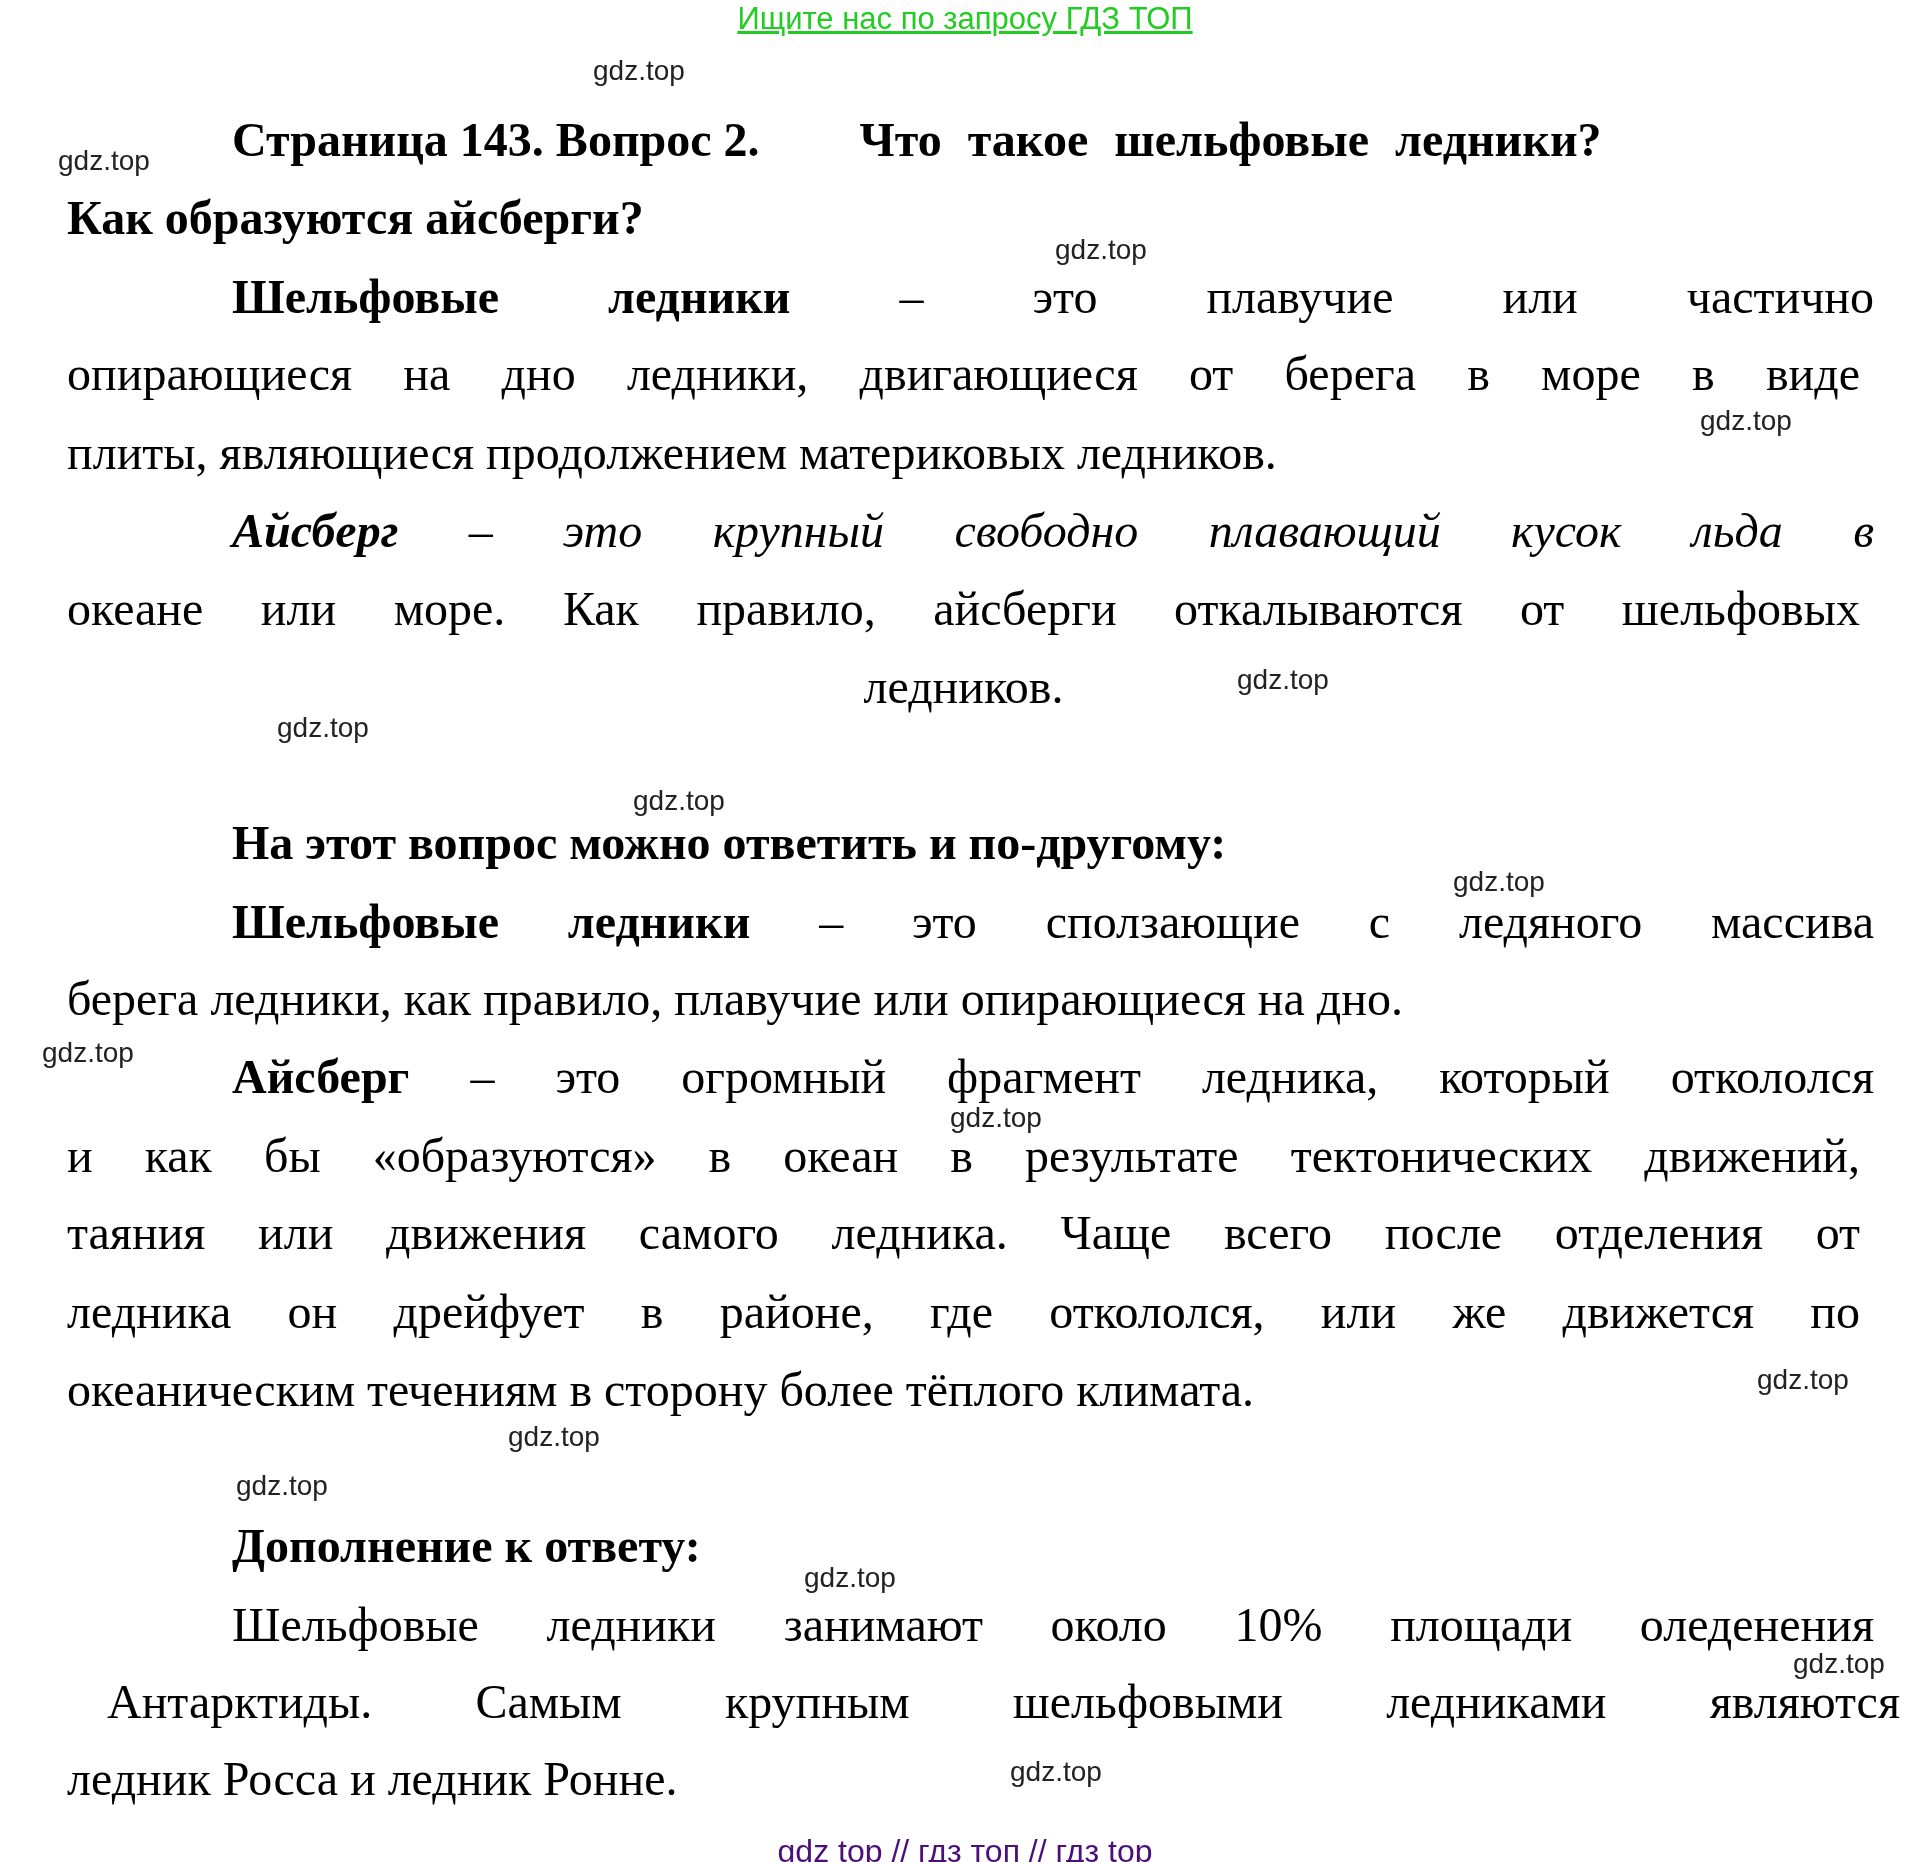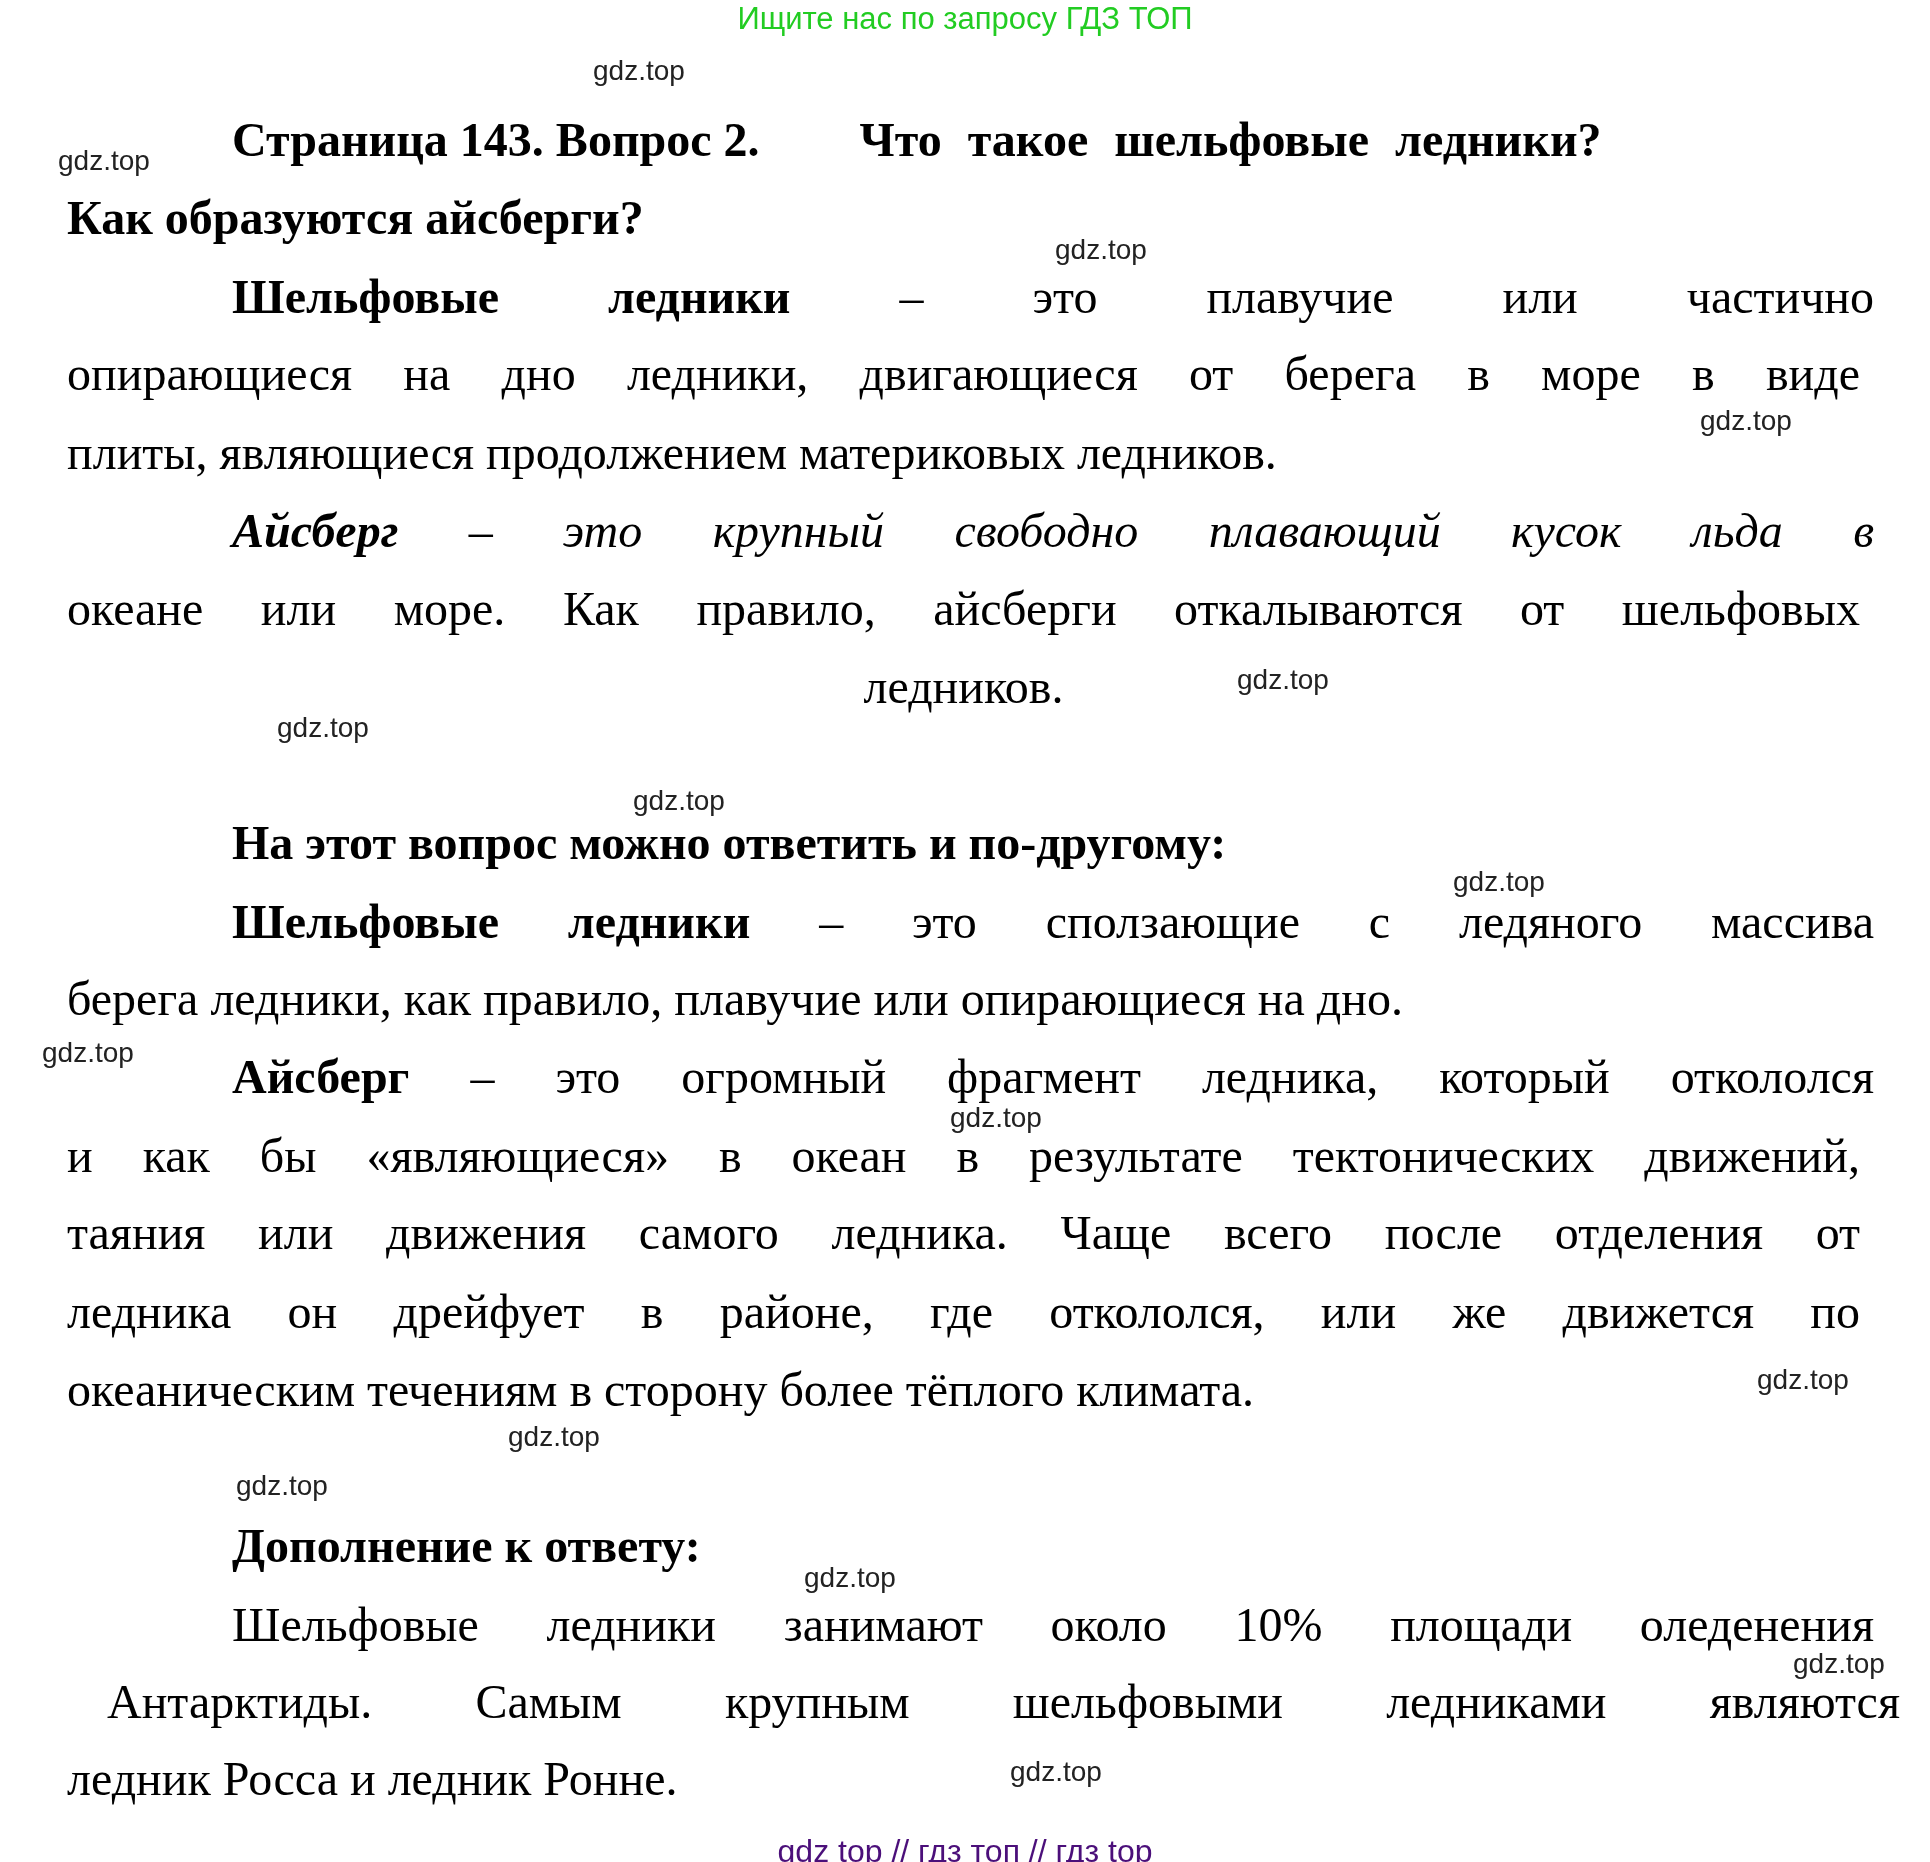--- a/index.html
+++ b/index.html
@@ -1,18 +1,18 @@
 <!DOCTYPE html>
 <html><head>
 <meta charset="utf-8">
 <style>
   html,body{margin:0;padding:0;background:#ffffff;}
   body{width:1930px;height:1862px;position:relative;overflow:hidden;}
   .top-banner{position:absolute;left:0;top:0;width:1930px;text-align:center;
-    font-family:"Liberation Sans",sans-serif;font-size:31px;line-height:38px;color:#22cc22;}
+    font-family:"Liberation Sans",sans-serif;font-size:31px;line-height:38px;color:#22cc22;text-decoration:underline;}
   .footer{position:absolute;left:0;top:1843px;width:1930px;text-align:center;
     font-family:"Liberation Sans",sans-serif;font-size:32px;line-height:40px;color:#4b0f7a;transform:translateY(-12px);}
   .line{position:absolute;left:67px;width:1793px;height:78px;
     font-family:"Liberation Serif",serif;font-size:48px;line-height:78px;color:#000;
     white-space:nowrap;}
   .line.just{text-align:justify;text-align-last:justify;}
   .line.indent{left:218px;width:1642px;margin-left:14px;}
   .b{font-weight:bold;}
   .wm{position:absolute;font-family:"Liberation Sans",sans-serif;font-size:28px;line-height:32px;color:#222;white-space:nowrap;}
 </style>
@@ -40,21 +40,21 @@
 
 <div class="line indent b" style="top:804px;">На этот вопрос можно ответить и по-другому:</div>
 <div class="line indent just" style="top:883px;">
   <span class="b">Шельфовые ледники</span> <span>– это сползающие с ледяного массива</span>
 </div>
 <div class="line" style="top:960px;">берега ледники, как правило, плавучие или опирающиеся на дно.</div>
 
 <div class="line indent just" style="top:1038px;">
   <span class="b">Айсберг</span> <span>– это огромный фрагмент ледника, который откололся</span>
 </div>
-<div class="line just" style="top:1117px;">и как бы «являющиеся» в океан в результате тектонических движений,</div>
+<div class="line just" style="top:1117px;">и как бы «образуются» в океан в результате тектонических движений,</div>
 <div class="line just" style="top:1194px;">таяния или движения самого ледника. Чаще всего после отделения от</div>
 <div class="line just" style="top:1273px;">ледника он дрейфует в районе, где откололся, или же движется по</div>
 <div class="line" style="top:1351px;">океаническим течениям в сторону более тёплого климата.</div>
 
 <div class="line indent b" style="top:1507px;">Дополнение к ответу:</div>
 <div class="line indent just" style="top:1586px;">Шельфовые ледники занимают около 10% площади оледенения</div>
 <div class="line just" style="top:1663px;margin-left:40px;">Антарктиды. Самым крупным шельфовыми ледниками являются</div>
 <div class="line" style="top:1740px;">ледник Росса и ледник Ронне.</div>
 
 <div class="wm" style="left:593px;top:55px;">gdz.top</div>

